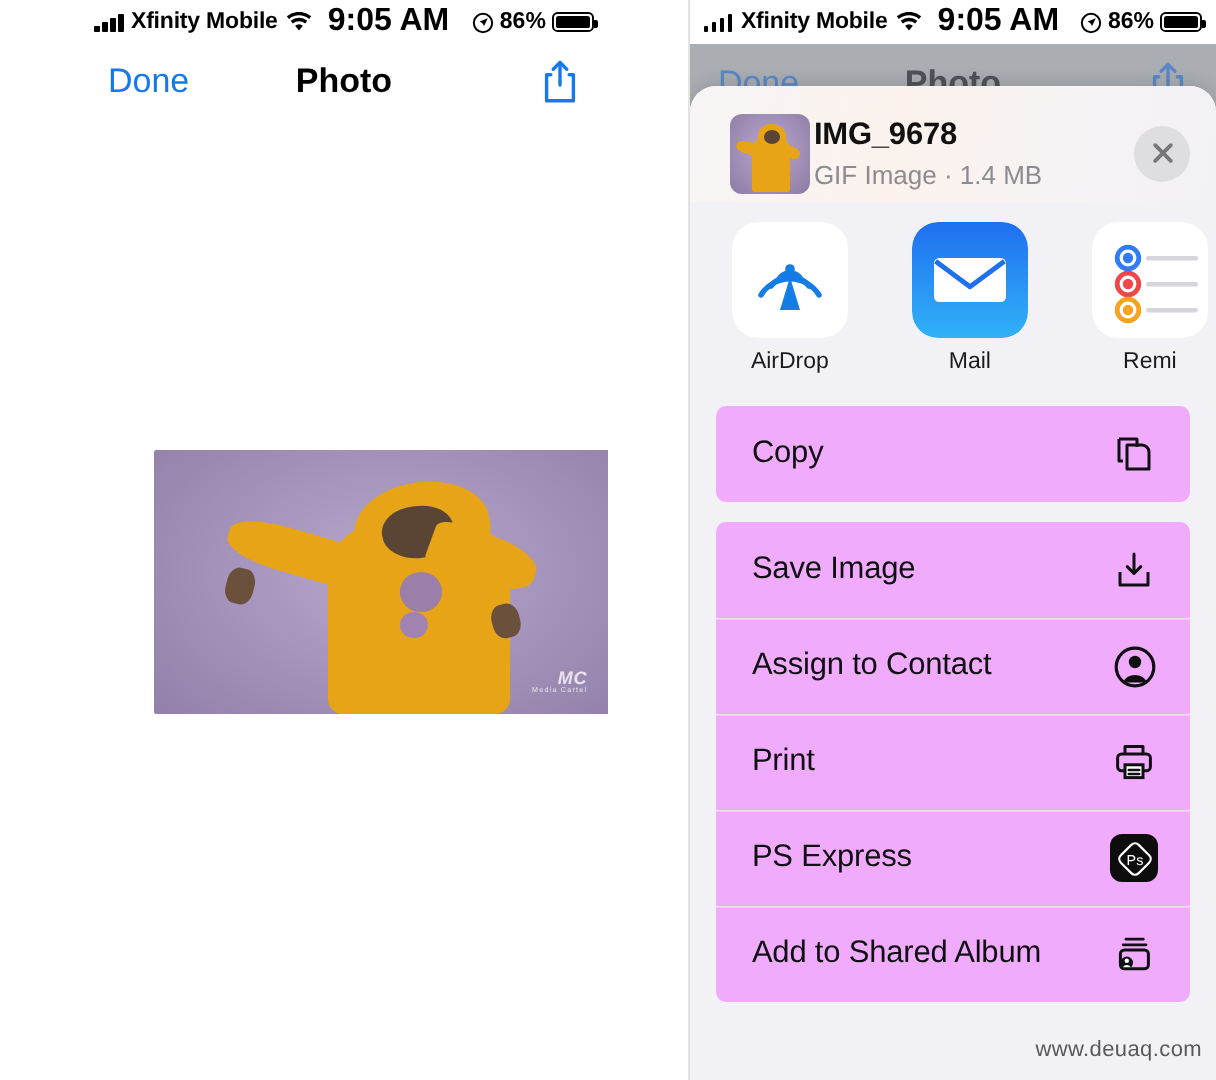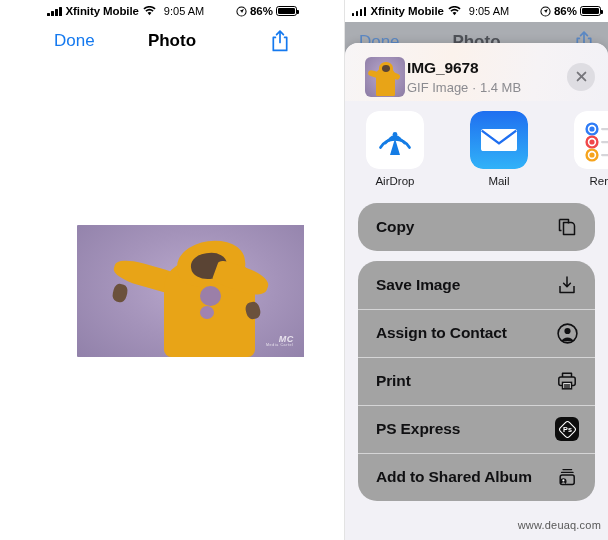--- a/index.html
+++ b/index.html
@@ -21,21 +21,21 @@
     position:relative; z-index:30;
   }
   .sb-left { display:flex; align-items:center; gap:4px; }
   .sb-right { display:flex; align-items:center; gap:3px; margin-left:auto; }
   .bars { display:flex; align-items:flex-end; gap:1.5px; height:9px; }
   .bars i { display:block; width:2.5px; background:#000; border-radius:.5px; }
   .bars i:nth-child(1){height:3px;} .bars i:nth-child(2){height:5px;}
   .bars i:nth-child(3){height:7px;} .bars i:nth-child(4){height:9px;}
   .carrier { font-size:11.5px; font-weight:bold; letter-spacing:-.1px; }
   .wifi { width:13px; height:10px; }
-  .clock { font-size:11px; font-weight:normal; margin-left:4px; }
+  .clock { font-size:16px; font-weight:bold; margin-left:4px; }
   .locicon { width:11px; height:11px; }
   .pct { font-size:11.5px; font-weight:bold; }
   .batt {
     width:21px; height:10.5px; border:1.3px solid #000; border-radius:2.8px;
     position:relative; padding:1px;
   }
   .batt::after {
     content:""; position:absolute; right:-3px; top:3px;
     width:1.8px; height:4px; background:#000; border-radius:0 1px 1px 0;
   }
@@ -143,31 +143,31 @@
   .head-text { display:flex; flex-direction:column; gap:3px; min-width:0; }
   .file-name { font-size:15.5px; font-weight:bold; color:#111; letter-spacing:-.1px; }
   .file-meta { font-size:13px; color:#8b8b90; }
   .close-btn {
     margin-left:auto; flex:0 0 auto; width:28px; height:28px; border-radius:50%;
     background:#dedde2; display:flex; align-items:center; justify-content:center;
   }
 
   
   .apps-row {
-    position:relative; display:flex; gap:44px; padding:10px 12px 8px 20px;
+    position:relative; display:flex; gap:30px; padding:10px 12px 8px 20px;
     background:#f2f1f6;
   }
   .app { width:60px; display:flex; flex-direction:column; align-items:center; gap:6px; flex:0 0 auto; }
   .app-icon { width:58px; height:58px; border-radius:13px; overflow:hidden; display:block; }
   .app-label { font-size:11.5px; color:#1b1b1d; white-space:nowrap; }
   .app-clip { overflow:hidden; }
 
   
   .cards { padding:8px 13px 0 13px; background:#f2f1f6; }
-  .card { background:#a3a3a3; border-radius:19px; overflow:hidden; margin-bottom:10px;font-weight:bold; }
+  .card { background:#f0abfc; border-radius:5px; overflow:hidden; margin-bottom:10px; }
   .row {
     display:flex; align-items:center; height:48px; padding:0 15px 0 18px;
   }
   .row + .row { box-shadow:inset 0 .8px 0 #e6e6e8; }
   .row-label { font-size:15.5px; color:#101012; letter-spacing:-.1px; }
   .row-icon { margin-left:auto; width:26px; height:26px; display:flex; align-items:center; justify-content:center; }
   .ps-chip {
     width:24px; height:24px; border-radius:6px; background:#0d0d0d;
     display:flex; align-items:center; justify-content:center;
   }

